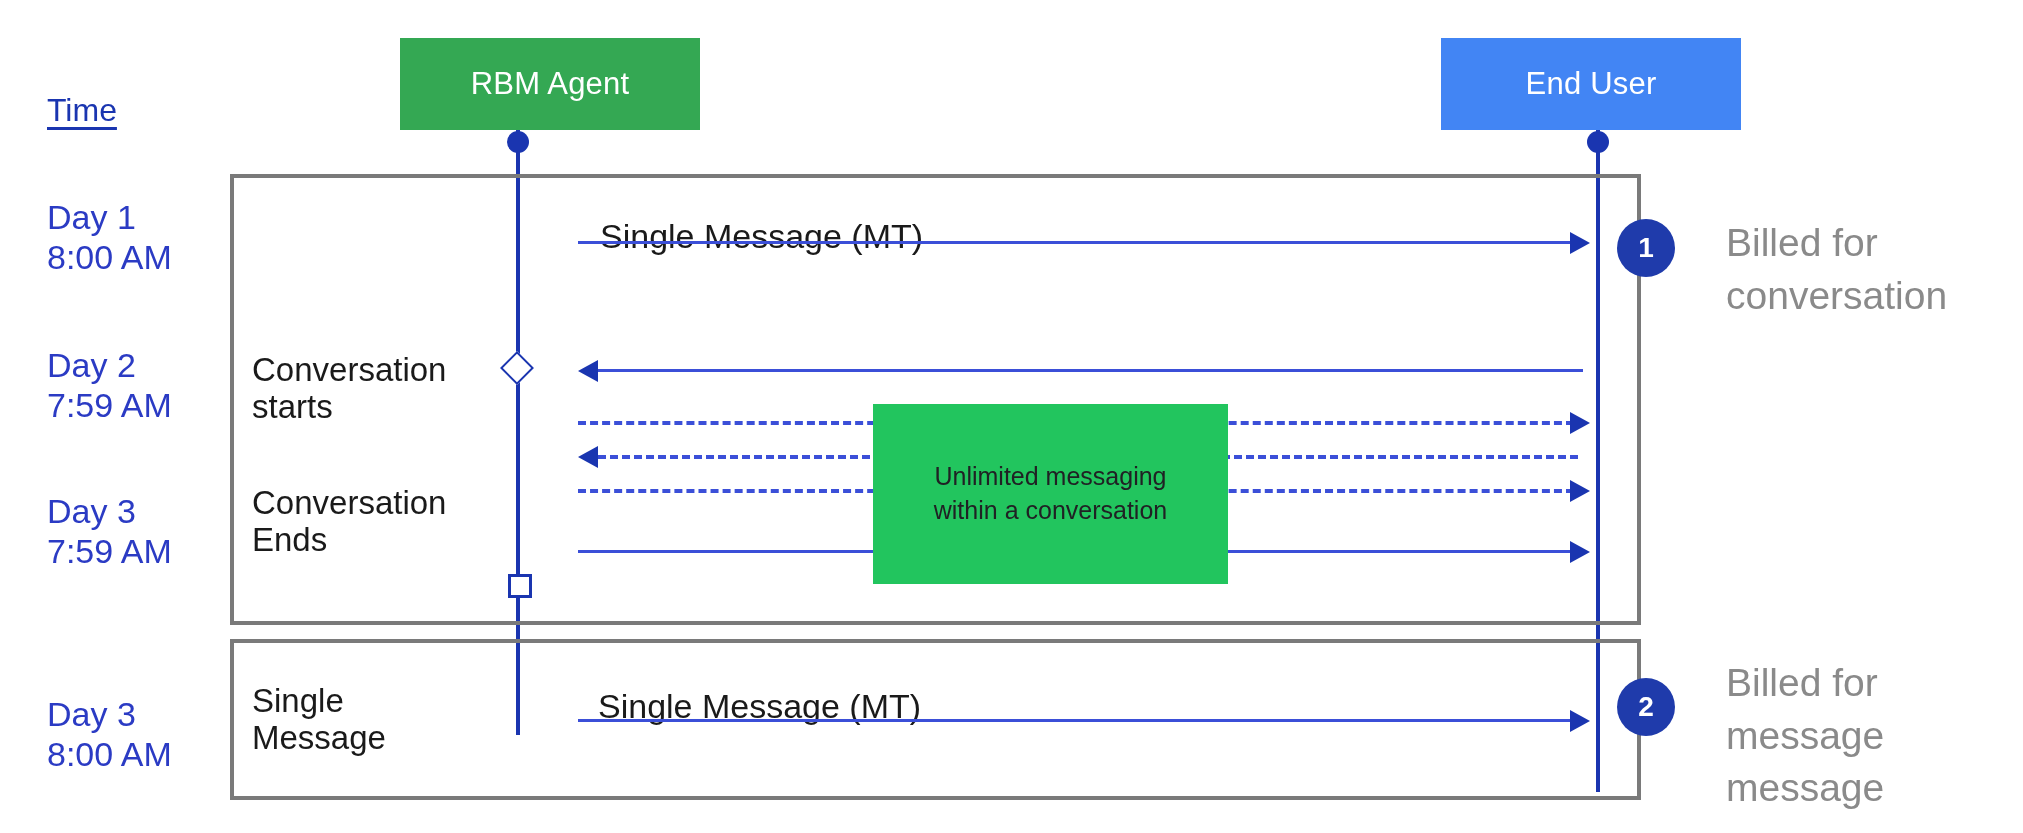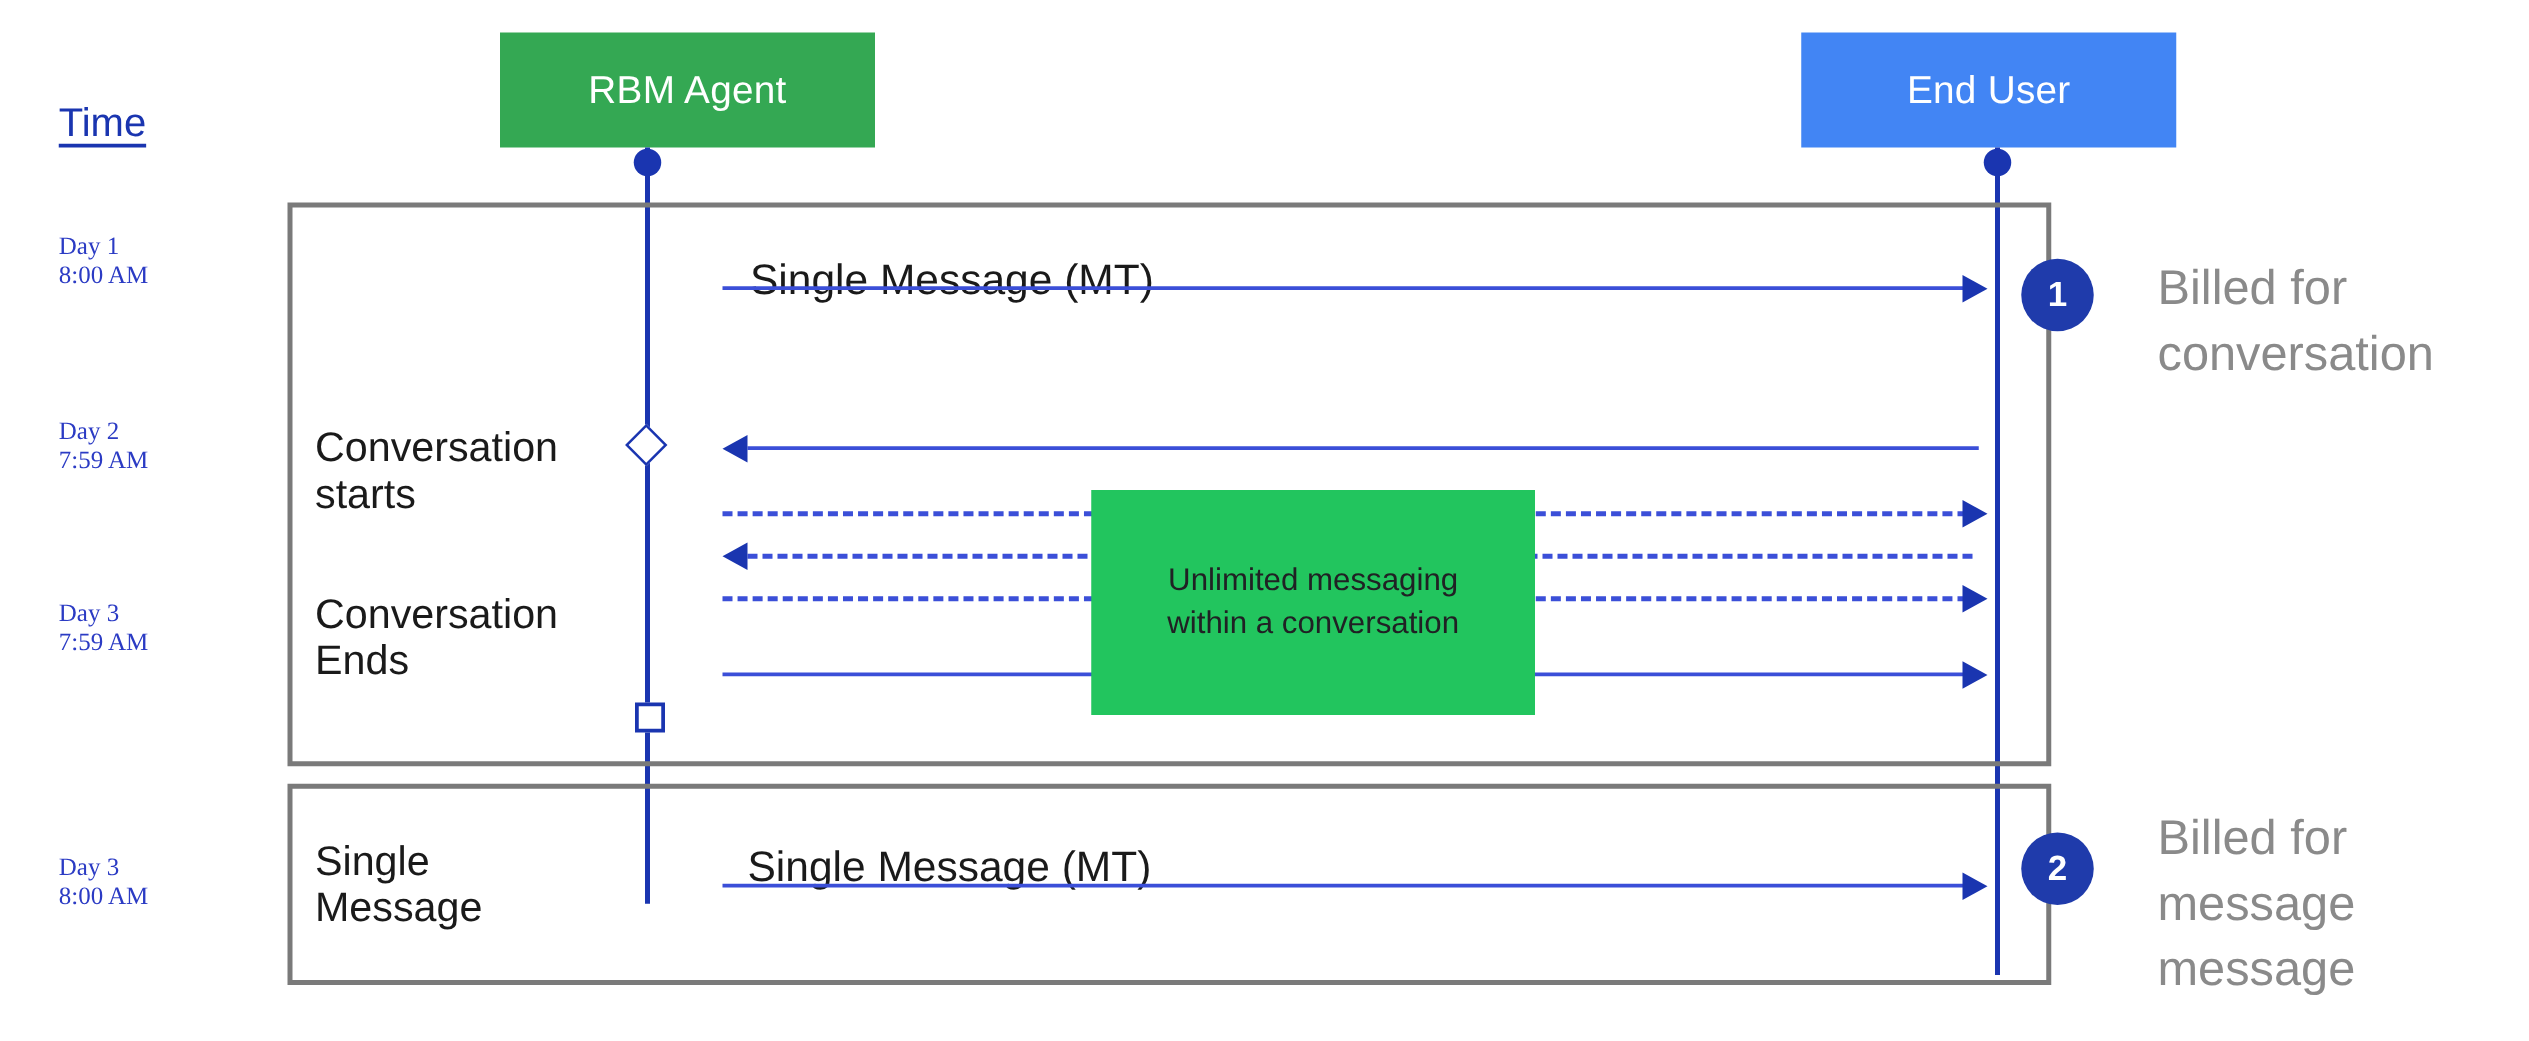--- a/index.html
+++ b/index.html
@@ -1,18 +1,18 @@
 <!DOCTYPE html>
 <html><head>
 <meta charset="utf-8">
 <style>
   html,body{margin:0;padding:0;background:#ffffff;}
   body{width:2023px;height:833px;position:relative;overflow:hidden;
        font-family:"Liberation Sans",sans-serif;}
-  .stage{position:absolute;left:0;top:0;width:2023px;height:657px;}
+  .stage{position:absolute;left:0;top:12px;width:2023px;height:657px;}
 
   
   .actor{position:absolute;display:flex;align-items:center;justify-content:center;
          color:#ffffff;font-size:31px;letter-spacing:.2px;}
   .actor.agent{left:400px;top:26px;width:300px;height:92px;background:#34a853;}
   .actor.user {left:1441px;top:26px;width:300px;height:92px;background:#4285f4;}
 
   
   .lifeline{position:absolute;width:4px;background:#1a35b0;}
   .lifeline.agent{left:516px;top:118px;height:605px;}
@@ -29,21 +29,21 @@
           border:3px solid #1a35b0;background:#ffffff;}
 
   
   .group{position:absolute;border:4px solid #7a7a7a;background:transparent;}
   .group.one{left:230px;top:162px;width:1403px;height:443px;}
   .group.two{left:230px;top:627px;width:1403px;height:153px;}
 
   
   .time-head{position:absolute;left:47px;top:80px;font-size:32px;color:#1a35b0;
              text-decoration:underline;text-underline-offset:6px;}
-  .time-label{position:absolute;left:47px;font-size:20px;color:#2b3bc4;line-height:1.17;font-family:Liberation Serif, serif;}
+  .time-label{position:absolute;left:47px;font-size:34px;color:#2b3bc4;line-height:1.17;}
   .t1{top:186px;} .t2{top:334px;} .t3{top:480px;} .t4{top:683px;}
 
   
   .note{position:absolute;font-size:33px;color:#1a1a1a;line-height:1.13;}
   .n1{left:252px;top:339px;} .n2{left:252px;top:472px;} .n3{left:252px;top:670px;}
 
   
   .msg-label{position:absolute;font-size:34px;color:#1a1a1a;white-space:nowrap;margin-top:32px;}
   .m1{left:600px;top:173px;}
   .m2{left:600px;top:305px;}

